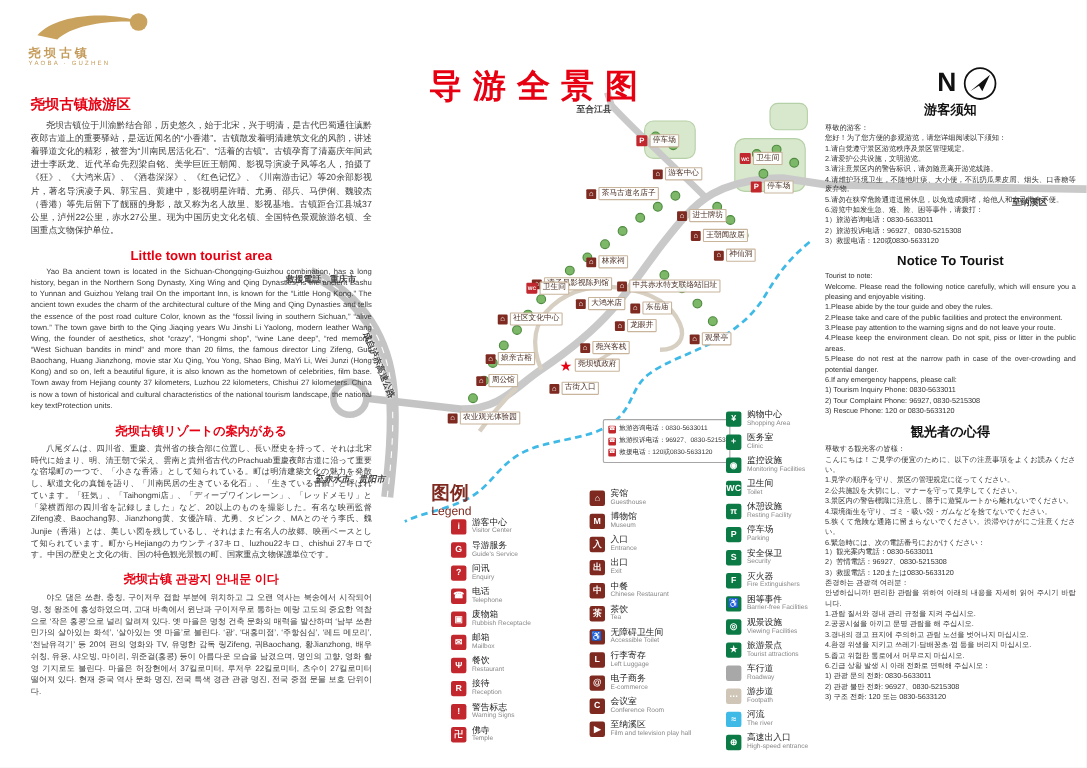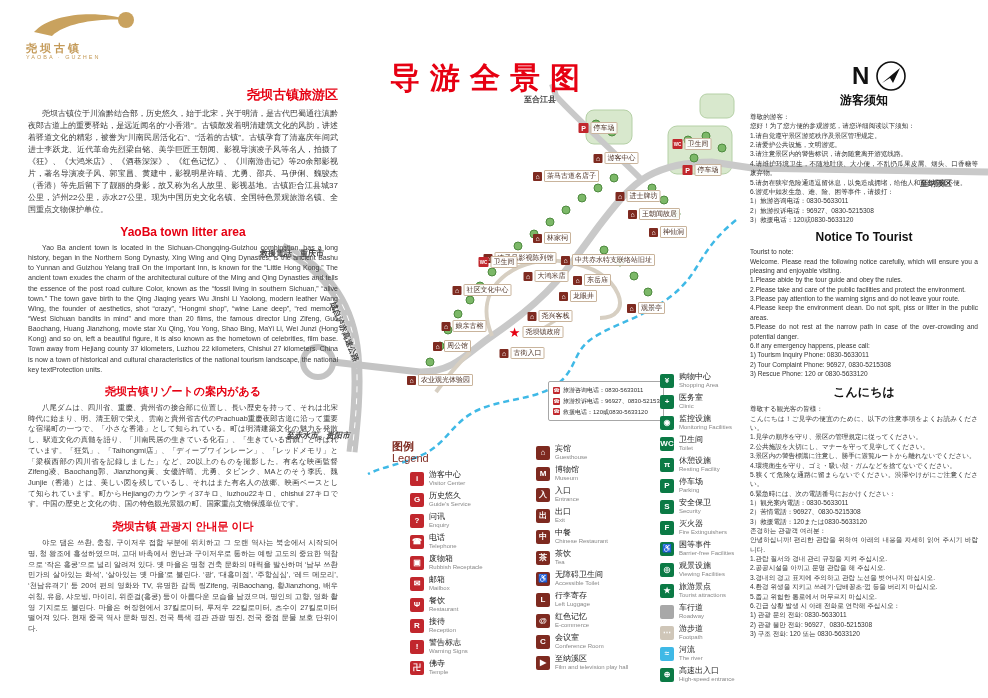--- a/index.html
+++ b/index.html
@@ -19,33 +19,33 @@
   .page-title{
     position:absolute;left:340px;top:58px;width:300px;z-index:3;
     text-align:center;font-size:30px;font-weight:bold;color:#e60012;letter-spacing:10px;
   }
   .compass{position:absolute;left:852px;top:58px;z-index:3;display:flex;align-items:center;gap:4px;}
   .compass-n{font-size:24px;font-weight:bold;color:#111;}
   
   .col-left{position:absolute;left:28px;top:86px;width:310px;z-index:3;}
   .sec{margin-bottom:9px;}
   .sec-h{color:#e60012;font-weight:bold;margin:0 0 4px 0;}
-  .sec-h.zh{font-size:13px;text-align:right;}
+  .sec-h.zh{font-size:13px;text-align:left;}
   .sec-h.en{font-size:12px;text-align:center;}
   .sec-h.ja,.sec-h.ko{font-size:11px;text-align:center;}
   .sec-body{font-size:8px;line-height:1.5;color:#3a3a3a;text-align:justify;text-indent:14px;margin:0;}
   .sec-body.lat{font-size:7px;line-height:1.45;}
   .sec-body.cjk2{font-size:7.4px;line-height:1.45;}
   
   .col-right{position:absolute;left:750px;top:86px;width:228px;z-index:3;}
   .notice-h{font-size:12px;font-weight:bold;color:#111;text-align:center;margin:6px 0 3px 0;}
   .notice-body{font-size:6.6px;line-height:1.42;color:#333;white-space:pre-line;text-align:justify;margin:0;}
   
   .legend-title{position:absolute;left:392px;top:440px;z-index:3;}
-  .legend-title .t1{font-size:11px;font-weight:bold;color:#7e2a20;line-height:1.1;}
+  .legend-title .t1{font-size:17px;font-weight:bold;color:#7e2a20;line-height:1.1;}
   .legend-title .t2{font-size:11px;color:#7e2a20;line-height:1.2;}
   .legend-col{position:absolute;z-index:3;}
   #legend-col-a{left:410px;top:468px;width:118px;}
   #legend-col-b{left:536px;top:442px;width:118px;}
   #legend-col-c{left:660px;top:370px;width:124px;}
   .legend-item{display:flex;align-items:center;gap:5px;height:21px;}
   .legend-icon{
     width:14px;height:14px;border-radius:2px;flex:0 0 14px;
     color:#fff;font-size:8px;font-weight:bold;display:flex;align-items:center;justify-content:center;
   }
@@ -154,21 +154,21 @@
     <path d="M9,25 L27,10 L20,25 L17,20 Z" fill="#111"></path>
   </svg>
 </div>
 
 <div class="col-left">
   <div class="sec">
     <h2 class="sec-h zh">尧坝古镇旅游区</h2>
     <p class="sec-body">尧坝古镇位于川渝黔结合部，历史悠久，始于北宋，兴于明清，是古代巴蜀通往滇黔夜郎古道上的重要驿站，是远近闻名的“小香港”。古镇散发着明清建筑文化的风韵，讲述着驿道文化的精彩，被誉为“川南民居活化石”、“活着的古镇”。古镇孕育了清嘉庆年间武进士李跃龙、近代革命先烈梁自铭、美学巨匠王朝闻、影视导演凌子风等名人，拍摄了《狂》、《大鸿米店》、《酒巷深深》、《红色记忆》、《川南游击记》等20余部影视片，著名导演凌子风、郭宝昌、黄建中，影视明星许晴、尤勇、邵兵、马伊俐、魏骏杰（香港）等先后留下了靓丽的身影，故又称为名人故里、影视基地。古镇距合江县城37公里，泸州22公里，赤水27公里。现为中国历史文化名镇、全国特色景观旅游名镇、全国重点文物保护单位。</p>
   </div>
   <div class="sec">
-    <h2 class="sec-h en">YaoBa town litter area</h2>
+    <h2 class="sec-h en">Little town tourist area</h2>
     <p class="sec-body lat">Yao Ba ancient town is located in the Sichuan-Chongqing-Guizhou combination, has a long history, began in the Northern Song Dynasty, Xing Wing and Qing Dynasties, is the ancient Bashu to Yunnan and Guizhou Yelang trail On the important Inn, is known for the “Little Hong Kong.” The ancient town exudes the charm of the architectural culture of the Ming and Qing Dynasties and tells the essence of the post road culture Color, known as the “fossil living in southern Sichuan,” “alive town.” The town gave birth to the Qing Jiaqing years Wu Jinshi Li Yaolong, modern leather Wang Wing, the founder of aesthetics, shot “crazy”, “Hongmi shop”, “wine Lane deep”, “red memory” “West Sichuan bandits in mind” and more than 20 films, the famous director Ling Zifeng, Guo Baochang, Huang Jianzhong, movie star Xu Qing, You Yong, Shao Bing, MaYi Li, Wei Junzi (Hong Kong) and so on, left a beautiful figure, it is also known as the hometown of celebrities, film base. Town away from Hejiang county 37 kilometers, Luzhou 22 kilometers, Chishui 27 kilometers. China is now a town of historical and cultural characteristics of the national tourism landscape, the national key textProtection units.</p>
   </div>
   <div class="sec">
     <h2 class="sec-h ja">尧坝古镇リゾートの案内がある</h2>
     <p class="sec-body cjk2">八尾ダムは、四川省、重慶、貴州省の接合部に位置し、長い歴史を持って、それは北宋時代に始まり、明、清王朝で栄え、雲南と貴州省古代のPrachuab重慶夜郎古道に沿って重要な宿場町の一つで、「小さな香港」として知られている。町は明清建築文化の魅力を発散し、駅道文化の真髄を語り、「川南民居の生きている化石」、「生きている古鎮」と呼ばれています。「狂気」、「Taihongmi店」、「ディープワインレーン」、「レッドメモリ」と「梁横西部の四川省を記録しました」など、20以上のものを撮影した。有名な映画監督Zifeng凌、Baochang郭、Jianzhong黄、女優許晴、尤勇、タビンク、MAとのそう李氏、魏Junjie（香港）とは、美しい図を残しているし、それはまた有名人の故郷、映画ベースとして知られています。町からHejiangのカウンティ37キロ、luzhou22キロ、chishui 27キロです。中国の歴史と文化の街、国の特色観光景観の町、国家重点文物保護単位です。</p>
   </div>
   <div class="sec">
     <h2 class="sec-h ko">尧坝古镇 관광지 안내문 이다</h2>
     <p class="sec-body cjk2">야오 댐은 쓰촨, 충칭, 구이저우 접합 부분에 위치하고 그 오랜 역사는 북송에서 시작되어 명, 청 왕조에 흥성하였으며, 고대 바촉에서 윈난과 구이저우로 통하는 예랑 고도의 중요한 역참으로 ‘작은 홍콩’으로 널리 알려져 있다. 옛 마을은 명청 건축 문화의 매력을 발산하며 ‘남부 쓰촨 민가의 살아있는 화석’, ‘살아있는 옛 마을’로 불린다. ‘광’, ‘대홍미점’, ‘주항심심’, ‘레드 메모리’, ‘천남유격기’ 등 20여 편의 영화와 TV, 유명한 감독 링Zifeng, 궈Baochang, 황Jianzhong, 배우 쉬칭, 유용, 샤오빙, 마이리, 위준걸(홍콩) 등이 아름다운 모습을 남겼으며, 명인의 고향, 영화 촬영 기지로도 불린다. 마을은 허장현에서 37킬로미터, 루저우 22킬로미터, 츠수이 27킬로미터 떨어져 있다. 현재 중국 역사 문화 명진, 전국 특색 경관 관광 명진, 전국 중점 문물 보호 단위이다.</p>
   </div>
@@ -197,21 +197,21 @@
 2.Please take and care of the public facilities and protect the environment.
 3.Please pay attention to the warning signs and do not leave your route.
 4.Please keep the environment clean. Do not spit, piss or litter in the public areas.
 5.Please do not rest at the narrow path in case of the over-crowding and potential danger.
 6.If any emergency happens, please call:
 1) Tourism Inquiry Phone: 0830-5633011
 2) Tour Complaint Phone: 96927, 0830-5215308
 3) Rescue Phone: 120 or 0830-5633120</p>
   </div>
   <div>
-    <div class="notice-h">こんにちは</div>
+    <div class="notice-h">観光者の心得</div>
     <p class="notice-body">尊敬する観光客の皆様：
 こんにちは！ご見学の便宜のために、以下の注意事項をよくお読みください。
 1.見学の順序を守り、景区の管理規定に従ってください。
 2.公共施設を大切にし、マナーを守って見学してください。
 3.景区内の警告標識に注意し、勝手に遊覧ルートから離れないでください。
 4.環境衛生を守り、ゴミ・吸い殻・ガムなどを捨てないでください。
 5.狭くて危険な通路に留まらないでください。渋滞やけがにご注意ください。
 6.緊急時には、次の電話番号におかけください：
 1）観光案内電話：0830-5633011
 2）苦情電話：96927、0830-5215308
@@ -367,21 +367,21 @@
     <div class="legend-item">
       <span class="legend-icon" style="background: rgb(193, 39, 45);">i</span>
       <span class="legend-text">
         <span class="legend-zh">游客中心</span>
         <span class="legend-en">Visitor Center</span>
       </span>
     </div>
     <div class="legend-item">
       <span class="legend-icon" style="background: rgb(193, 39, 45);">G</span>
       <span class="legend-text">
-        <span class="legend-zh">历史悠久</span>
+        <span class="legend-zh">导游服务</span>
         <span class="legend-en">Guide's Service</span>
       </span>
     </div>
     <div class="legend-item">
       <span class="legend-icon" style="background: rgb(193, 39, 45);">?</span>
       <span class="legend-text">
         <span class="legend-zh">问讯</span>
         <span class="legend-en">Enquiry</span>
       </span>
     </div>
@@ -488,21 +488,21 @@
     <div class="legend-item">
       <span class="legend-icon" style="background: rgb(126, 42, 32);">L</span>
       <span class="legend-text">
         <span class="legend-zh">行李寄存</span>
         <span class="legend-en">Left Luggage</span>
       </span>
     </div>
     <div class="legend-item">
       <span class="legend-icon" style="background: rgb(126, 42, 32);">@</span>
       <span class="legend-text">
-        <span class="legend-zh">红色记忆</span>
+        <span class="legend-zh">电子商务</span>
         <span class="legend-en">E-commerce</span>
       </span>
     </div>
     <div class="legend-item">
       <span class="legend-icon" style="background: rgb(126, 42, 32);">C</span>
       <span class="legend-text">
         <span class="legend-zh">会议室</span>
         <span class="legend-en">Conference Room</span>
       </span>
     </div>

